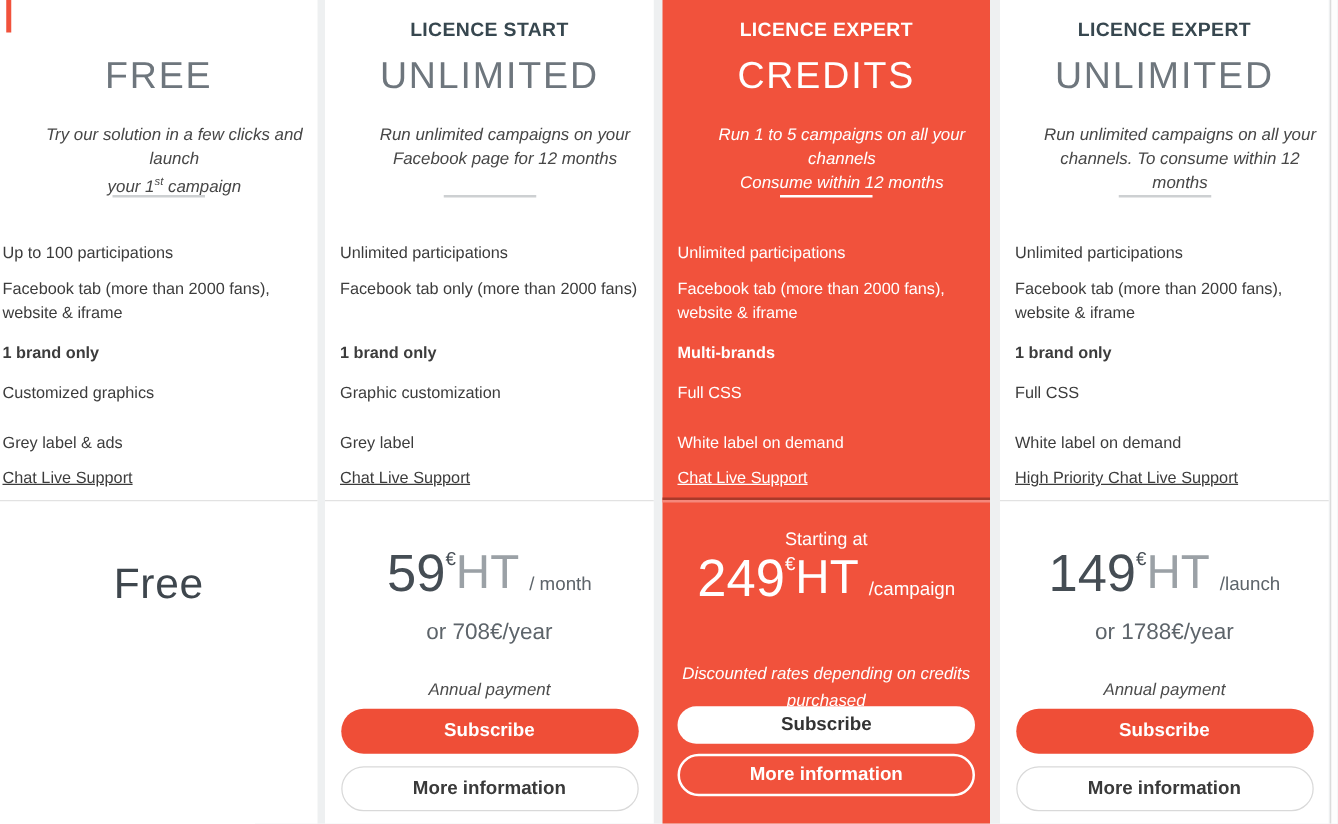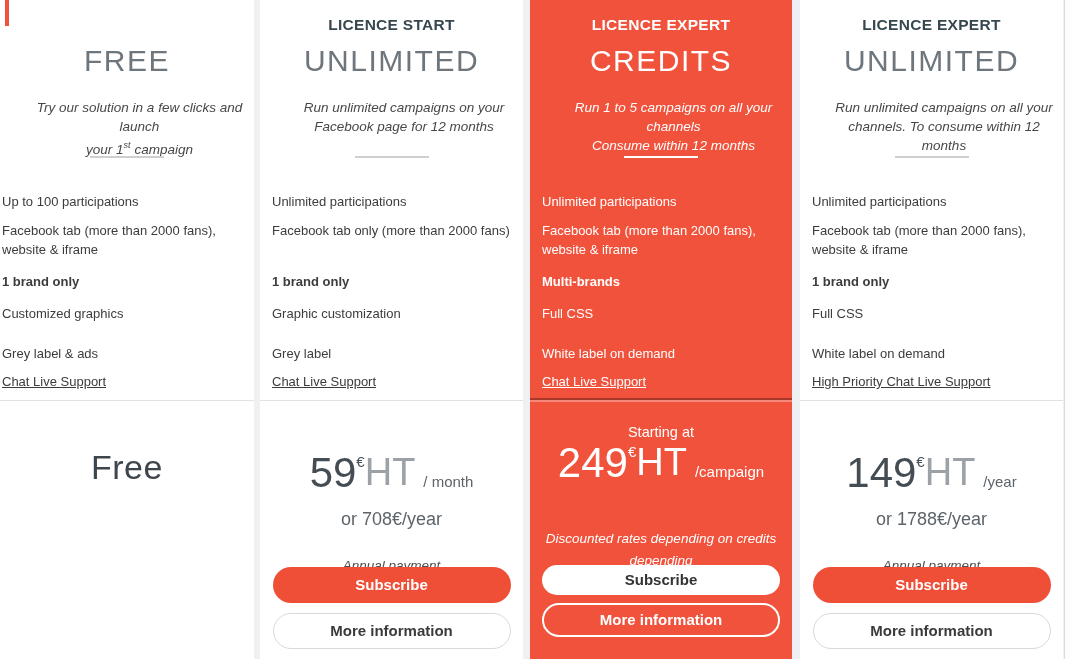--- a/index.html
+++ b/index.html
@@ -32,21 +32,21 @@
   .frow4{height:28px;}.frow5{height:28px;margin-top:12px;}.frow6{height:28px;text-decoration:underline;}
 
   
   .section-divider{position:absolute;top:400px;left:0;right:0;height:1px;background:#e2e2e2;}
   .p2 .section-divider{top:398px;height:2px;background:#a8392a;box-shadow:0 2px 0 #f5887b;}
 
   
   .price-area{position:absolute;top:400px;left:0;right:0;bottom:0;}
   .free-big{margin-top:48px;text-align:center;font-size:34px;font-weight:300;color:#3e464d;letter-spacing:.5px;}
   .starting{margin-top:24px;text-align:center;font-size:14.5px;color:#fff;}
-  .price-row{display:flex;justify-content:center;margin-top:52px;}
+  .price-row{display:flex;justify-content:center;margin-top:38px;}
   .p2 .price-row{margin-top:2px;}
   .amount{font-size:42px;font-weight:300;color:#454d54;line-height:1;}
   .cur{font-size:15px;color:#454d54;margin-top:1px;}
   .tax{font-size:38px;font-weight:300;color:#9ba1a6;line-height:1.08;}
   .per{font-size:15px;color:#5d646a;align-self:flex-end;margin:0 0 4px 8px;}
   .p2 .amount,.p2 .cur,.p2 .tax,.p2 .per{color:#fff;}
   .alt{margin-top:15px;text-align:center;font-size:18px;color:#5d646a;}
   .note{margin-top:28px;text-align:center;font-style:italic;font-size:13.5px;color:#4c4c4c;}
   .note3{margin-top:44px;text-align:center;font-style:italic;font-size:13.5px;line-height:22px;color:#fff;}
 
@@ -139,21 +139,21 @@
     <div class="price-area">
       <div class="starting">Starting at</div>
       <div class="price-row">
         <span class="amount">249</span>
           <sup class="cur">€</sup>
           <span class="tax">HT</span>
         <span class="per">/campaign</span>
       </div>
       <div class="note3">
         <div>Discounted rates depending on credits</div>
-        <div>depending</div>
+        <div>purchased</div>
       </div>
       <div class="btn btn-subscribe">Subscribe</div>
       <div class="btn btn-more">More information</div>
     </div>
   </div>
 
   <div class="plan p3">
     <div class="kicker">LICENCE EXPERT</div>
     <div class="title">UNLIMITED</div>
     <div class="desc">
@@ -168,21 +168,21 @@
       <div class="frow frow4">Full CSS</div>
       <div class="frow frow5">White label on demand</div>
       <div class="frow frow6">High Priority Chat Live Support</div>
     </div>
     <div class="section-divider"></div>
     <div class="price-area">
       <div class="price-row">
         <span class="amount">149</span>
           <sup class="cur">€</sup>
           <span class="tax">HT</span>
-        <span class="per">/year</span>
+        <span class="per">/launch</span>
       </div>
       <div class="alt">or 1788€/year</div>
       <div class="note">Annual payment</div>
       <div class="btn btn-subscribe">Subscribe</div>
       <div class="btn btn-more">More information</div>
     </div>
   </div>
 </div>
 
 </body></html>

